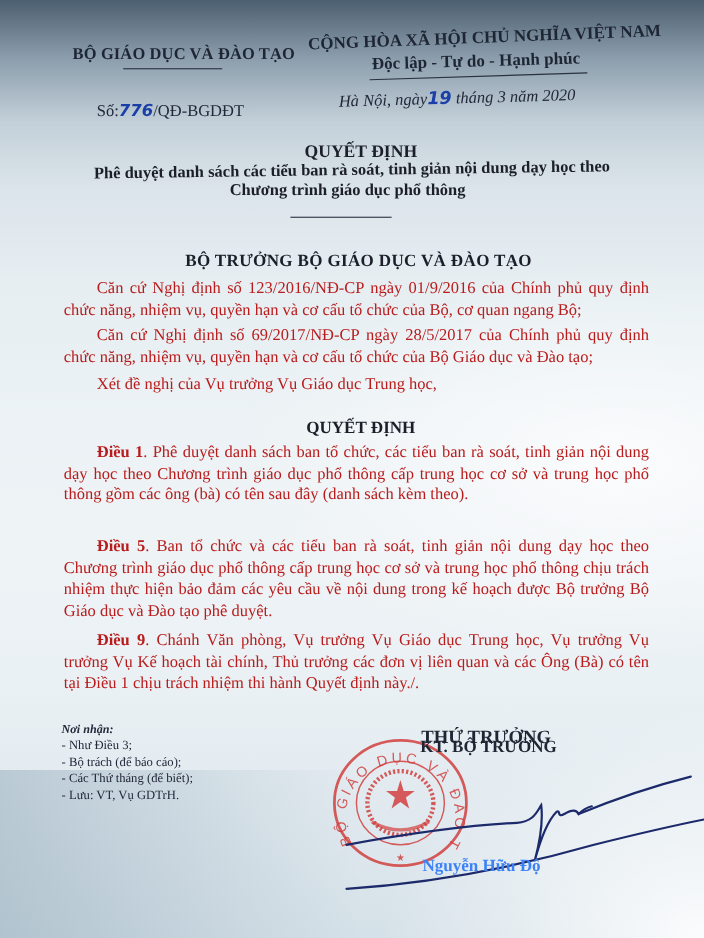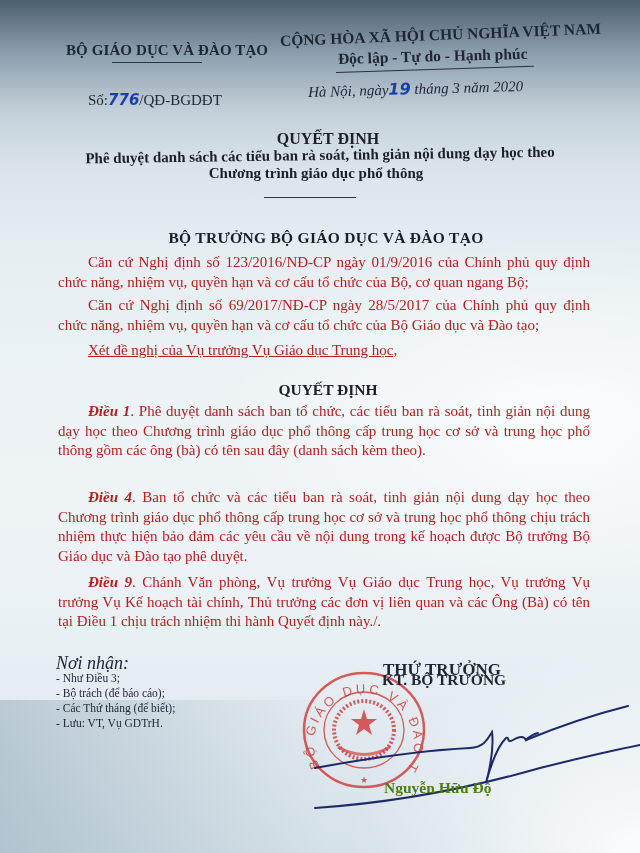--- a/index.html
+++ b/index.html
@@ -11,21 +11,21 @@
       radial-gradient(ellipse 420px 300px at 640px 853px, rgba(255,255,255,0.9), rgba(255,255,255,0) 70%),
       radial-gradient(ellipse 500px 260px at 560px 420px, rgba(255,255,255,0.75), rgba(255,255,255,0) 70%),
       linear-gradient(180deg, #4c5f70 0%, #8a9cab 6%, #c3d0d9 13%, #dbe4ea 20%, #e6eef2 30%, #ecf2f5 45%, #eef3f6 60%, #e9f0f4 75%, #dfe8ee 88%, #d5e1e8 100%);
   }
   .shade-left {
     position: absolute; left: 0; top: 700px; width: 330px; height: 153px;
     background: linear-gradient(90deg, rgba(110,140,160,0.35), rgba(110,140,160,0));
     pointer-events: none;
   }
   .abs { position: absolute; white-space: nowrap; }
-  .bold { font-weight: bold; font-style: italic; }
+  .bold { font-weight: bold; }
 
   .hdr-left { left: 66px; top: 42px; font-size: 15px; font-weight: bold; letter-spacing: 0.1px; color: #1e2533; }
   .hdr-left-line { position: absolute; left: 112px; top: 62px; width: 90px; border-top: 1px solid #2a3140; }
   .hdr-right1 { left: 280px; top: 32px; font-size: 15.5px; font-weight: bold; color: #1e2533; transform: rotate(-2.2deg); transform-origin: left center; }
   .hdr-right2 { left: 338px; top: 50px; font-size: 15.5px; font-weight: bold; color: #1e2533; transform: rotate(-1.6deg); transform-origin: left center; }
   .hdr-right-line { position: absolute; left: 336px; top: 72px; width: 198px; border-top: 1px solid #2a3140; transform: rotate(-1.8deg); transform-origin: left center; }
 
   .so-label { left: 88px; top: 91px; font-size: 15px; color: #22283a; }
   .handwritten { font-family: "DejaVu Sans", sans-serif; font-style: italic; font-weight: bold; color: #1a3fa8; }
   .date-line { left: 308px; top: 82px; font-size: 15px; font-style: italic; color: #22283a; transform: rotate(-1.6deg); transform-origin: left center; }
@@ -35,32 +35,32 @@
   .qd-sub1 { top: 147px; font-size: 15px; font-weight: bold; left: 0px; transform: rotate(-0.8deg); }
   .qd-sub2 { top: 165px; font-size: 15px; font-weight: bold; left: -4px; }
   .qd-sub-line { position: absolute; left: 264px; top: 197px; width: 92px; border-top: 1px solid #2a3140; }
 
   .minister-title { top: 229px; font-size: 15.5px; font-weight: bold; left: 6px; letter-spacing: 0.3px; }
 
   .para { position: absolute; left: 58px; width: 532px; font-size: 15px; line-height: 19.5px; text-align: justify; color: #b91c1c; }
   .para .indent { display: inline-block; width: 30px; }
   .p1 { top: 253px; }
   .p2 { top: 296px; }
-  .p3 { top: 341px; text-decoration: underline; }
+  .p3 { top: 341px; }
   .qd2 { top: 381px; font-size: 15.5px; font-weight: bold; left: 8px; }
   .d1 { top: 402px; }
   .d2 { top: 488px; }
   .d3 { top: 573px; }
 
   .sign-title1 { left: 382px; top: 642px; font-size: 15.5px; font-weight: bold; color: #1e2533; margin-top: 29px; }
   .sign-title2 { left: 383px; top: 660px; font-size: 17px; font-weight: bold; color: #1e2533; }
-  .signer-name { left: 384px; top: 779px; font-size: 15.5px; font-weight: bold; color: #4d7c0f; }
+  .signer-name { left: 384px; top: 779px; font-size: 15.5px; font-weight: bold; color: #3b82f6; }
 
   .recipients { position: absolute; left: 56px; top: 656px; font-size: 11.5px; line-height: 15px; color: #22283a; }
-  .recipients .rtitle { font-style: italic; font-weight: normal; font-size: 18px; }
+  .recipients .rtitle { font-style: italic; font-weight: bold; font-size: 11px; }
 
   .stamp { position: absolute; left: 298px; top: 667px; width: 132px; height: 126px; }
   .signature { position: absolute; left: 310px; top: 678px; width: 330px; height: 150px; }
 </style>
 </head>
 <body>
 
 <div class="shade-left"></div>
 
 <div class="abs hdr-left">BỘ GIÁO DỤC VÀ ĐÀO TẠO</div>
@@ -85,21 +85,21 @@
 
 <div class="center-block minister-title">BỘ TRƯỞNG BỘ GIÁO DỤC VÀ ĐÀO TẠO</div>
 
 <div class="para p1"><span class="indent"></span><span>Căn cứ Nghị định số 123/2016/NĐ-CP ngày 01/9/2016 của Chính phủ quy định chức năng, nhiệm vụ, quyền hạn và cơ cấu tổ chức của Bộ, cơ quan ngang Bộ;</span></div>
 <div class="para p2"><span class="indent"></span><span>Căn cứ Nghị định số 69/2017/NĐ-CP ngày 28/5/2017 của Chính phủ quy định chức năng, nhiệm vụ, quyền hạn và cơ cấu tổ chức của Bộ Giáo dục và Đào tạo;</span></div>
 <div class="para p3"><span class="indent"></span><span>Xét đề nghị của Vụ trưởng Vụ Giáo dục Trung học,</span></div>
 
 <div class="center-block qd2">QUYẾT ĐỊNH</div>
 
 <div class="para d1"><span class="indent"></span><span class="bold">Điều 1</span><span>. Phê duyệt danh sách ban tổ chức, các tiểu ban rà soát, tinh giản nội dung dạy học theo Chương trình giáo dục phổ thông cấp trung học cơ sở và trung học phổ thông gồm các ông (bà) có tên sau đây (danh sách kèm theo).</span></div>
-<div class="para d2"><span class="indent"></span><span class="bold">Điều 4</span><span>. Ban tổ chức và các tiểu ban rà soát, tinh giản nội dung dạy học theo Chương trình giáo dục phổ thông cấp trung học cơ sở và trung học phổ thông chịu trách nhiệm thực hiện bảo đảm các yêu cầu về nội dung trong kế hoạch được Bộ trưởng Bộ Giáo dục và Đào tạo phê duyệt.</span></div>
+<div class="para d2"><span class="indent"></span><span class="bold">Điều 5</span><span>. Ban tổ chức và các tiểu ban rà soát, tinh giản nội dung dạy học theo Chương trình giáo dục phổ thông cấp trung học cơ sở và trung học phổ thông chịu trách nhiệm thực hiện bảo đảm các yêu cầu về nội dung trong kế hoạch được Bộ trưởng Bộ Giáo dục và Đào tạo phê duyệt.</span></div>
 <div class="para d3"><span class="indent"></span><span class="bold">Điều 9</span><span>. Chánh Văn phòng, Vụ trưởng Vụ Giáo dục Trung học, Vụ trưởng Vụ trưởng Vụ Kế hoạch tài chính, Thủ trưởng các đơn vị liên quan và các Ông (Bà) có tên tại Điều 1 chịu trách nhiệm thi hành Quyết định này./.</span></div>
 
 <div class="recipients">
   <div class="rtitle">Nơi nhận:</div>
   <div>- Như Điều 3;</div>
   <div>- Bộ trách (để báo cáo);</div>
   <div>- Các Thứ tháng (để biết);</div>
   <div>- Lưu: VT, Vụ GDTrH.</div>
 </div>
 

